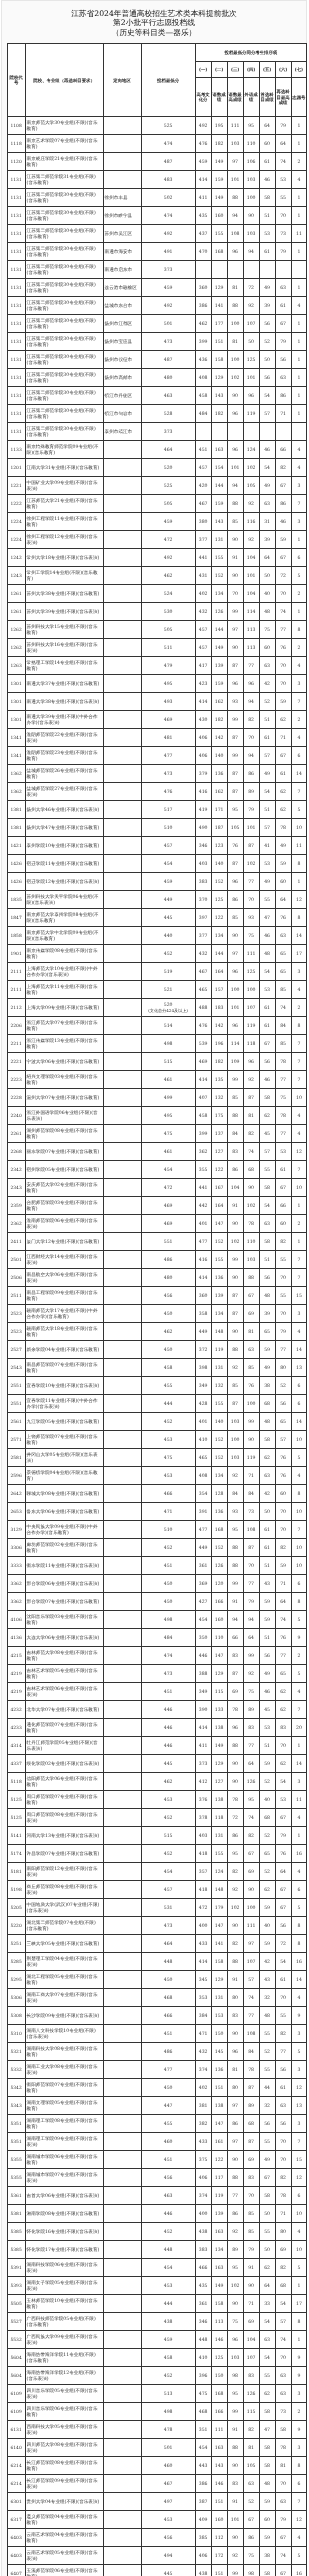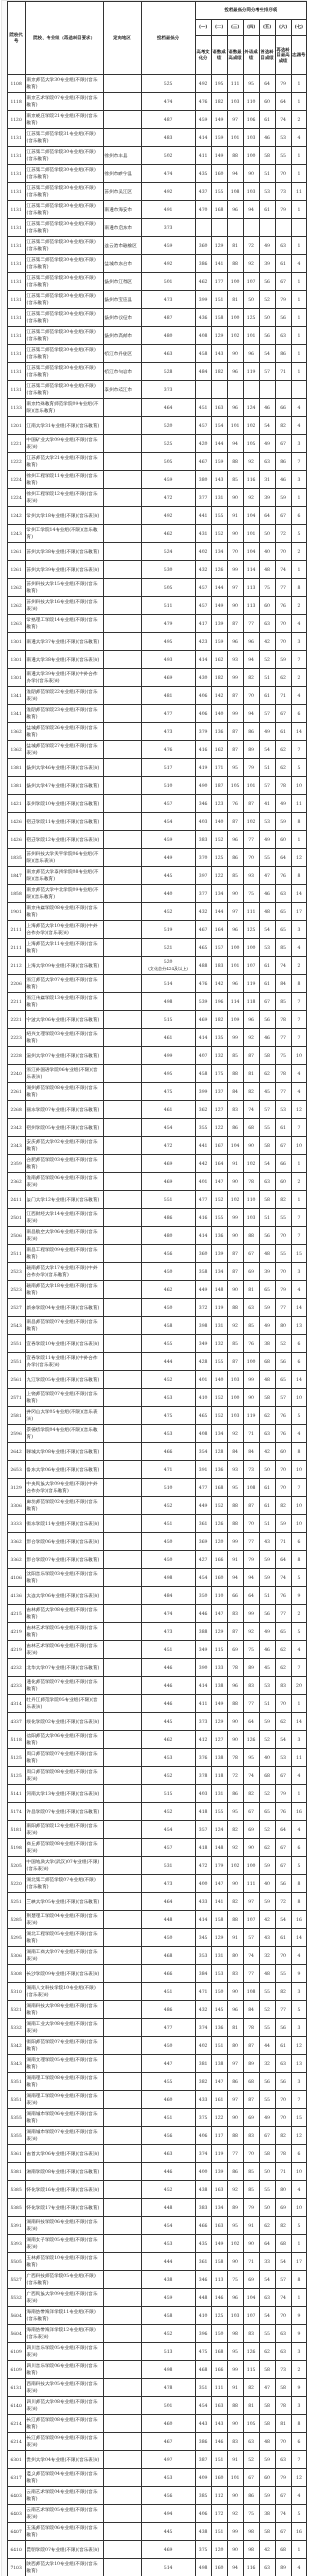--- a/index.html
+++ b/index.html
@@ -13,20 +13,25 @@
   td { height: 16px; line-height: 6.2px; color: #333; }
   td.name, td.region { text-align: left; padding: 0.5px 1px; font-size: 4.6px; }
   td.code { font-size: 4.4px; }
   .vcol { padding: 3.1px 0; }
   .sub { display:block; font-size: 4.1px; }
 </style>
 </head>
 <body>
 
 <div class="page">
+  <div class="title">
+    <div>江苏省2024年普通高校招生艺术类本科提前批次</div>
+    <div>第2小批平行志愿投档线</div>
+    <div>（历史等科目类—器乐）</div>
+  </div>
 
   <table>
     <colgroup>
       <col style="width:18px">
         <col style="width:78px">
         <col style="width:38px">
         <col style="width:54px">
       <col style="width:16px">
         <col style="width:16px">
         <col style="width:16px">

